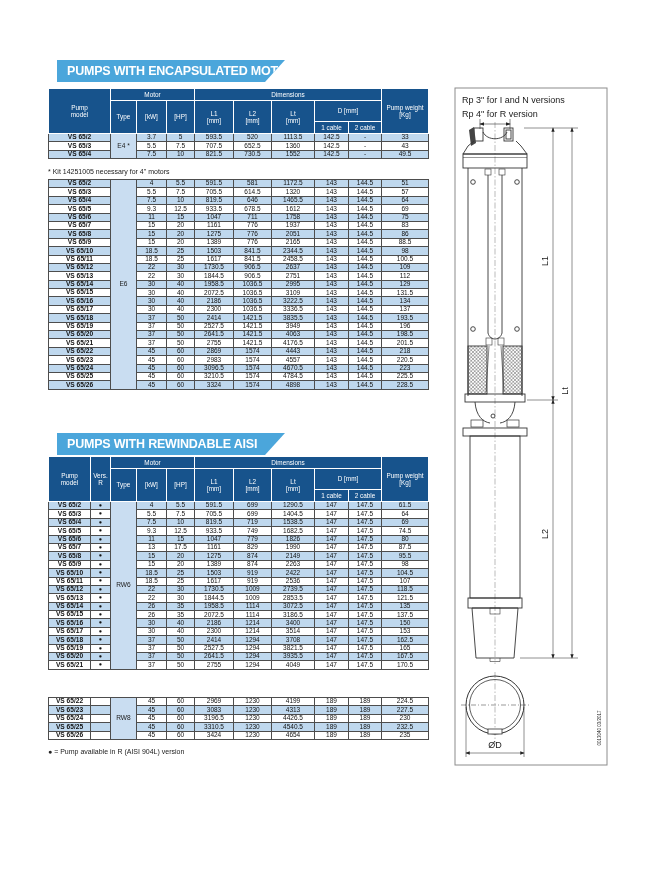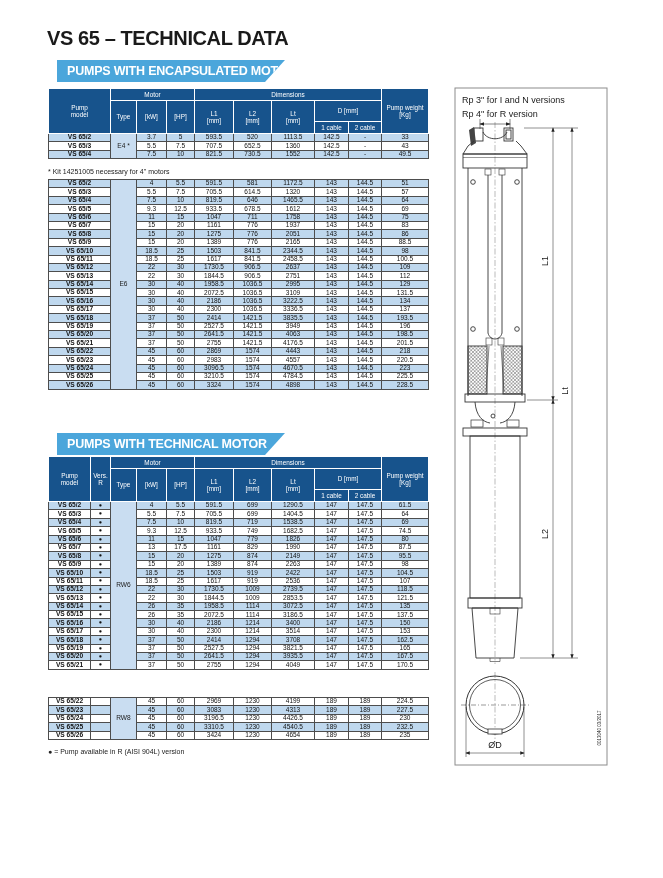--- a/index.html
+++ b/index.html
@@ -29,21 +29,20 @@
   td.type-cell{background:var(--typecell) !important;font-size:6.6px;color:#222}
   .footnote{position:absolute;left:48px;font-size:7px;color:#222;white-space:nowrap}
   .drawing{position:absolute;left:445px;top:86px}
   .drawing text{font-family:"Liberation Sans",sans-serif;fill:#1a1a1a}
 </style>
 </head>
 <body>
 
 <div class="page">
 
-  <h1 class="title">VS 65 – TECHNICAL DATA</h1>
 
   <div class="banner" style="top:60px">PUMPS WITH ENCAPSULATED MOTOR</div>
 
   <table class="datatable" style="top:88px">
     <colgroup>
       <col style="width:62px">
         <col style="width:26px">
         <col style="width:30px">
         <col style="width:28px">
       <col style="width:39px">
@@ -405,21 +404,21 @@
           <td>3324</td>
           <td>1574</td>
           <td>4898</td>
           <td>143</td>
           <td>144.5</td>
           <td>228.5</td>
         </tr>
       </tbody>
   </table>
 
-  <div class="banner" style="top:433px">PUMPS WITH TECHNICAL MOTOR</div>
+  <div class="banner" style="top:433px">PUMPS WITH REWINDABLE AISI</div>
 
   <table class="datatable" style="top:456px">
     <colgroup>
       <col style="width:42px">
         <col style="width:20px">
         <col style="width:26px">
         <col style="width:30px">
       <col style="width:28px">
         <col style="width:39px">
         <col style="width:38px">

